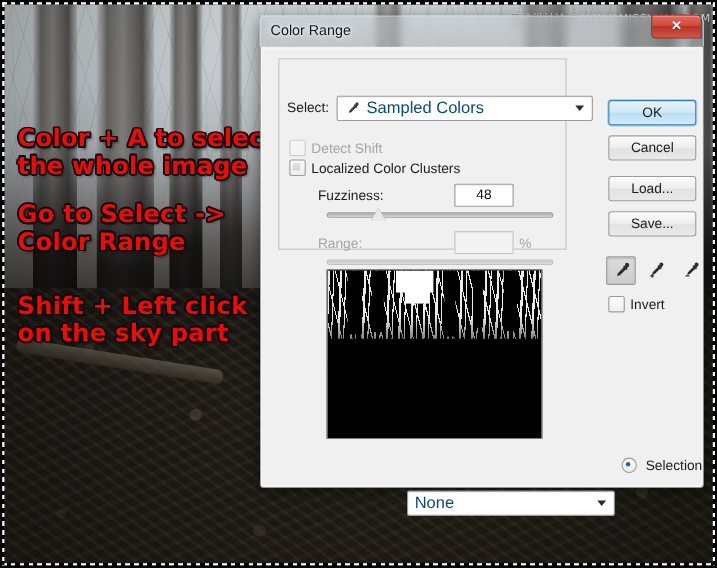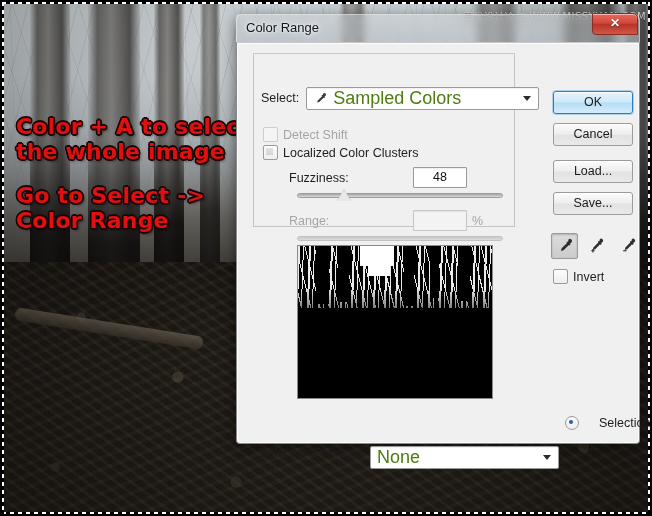--- a/index.html
+++ b/index.html
@@ -280,22 +280,22 @@
     margin-left: 7px;
     background: #ffffff;
     border: 1px solid #9a9a9a;
     border-radius: 2px;
     display: flex;
     align-items: center;
     cursor: pointer;
     box-shadow: inset 0 1px 1px rgba(0,0,0,.06);
   }
   .combo .val {
-    font-size: 18px;
-    color: #4d7c0f;
+    font-size: 15px;
+    color: #0c4a6e;
     padding-left: 6px;
     font-family: "Liberation Sans", sans-serif;
   }
   .combo .eyedrop-mini {
     margin-left: 7px;
     width: 13px;
     height: 13px;
     flex: 0 0 auto;
   }
   .combo .arrow {
@@ -459,21 +459,21 @@
     position: absolute;
     left: 328px;
     top: 373px;
     display: flex;
     align-items: center;
     gap: 7px;
   }
   .radio-opt {
     display: flex;
     align-items: center;
-    gap: 20px;
+    gap: 8px;
     cursor: pointer;
     margin-right: 9px;
   }
   .radio {
     width: 12px;
     height: 12px;
     border-radius: 50%;
     border: 1px solid #9b9b9b;
     background: linear-gradient(to bottom, #fafafa, #ededed);
     position: relative;
@@ -580,20 +580,22 @@
     <div class="edge h top"></div>
     <div class="edge h bottom"></div>
     <div class="edge v left"></div>
     <div class="edge v right"></div>
   </div>
 
   <div class="annot" id="annot-0">Color + A to select
 the whole image</div>
   <div class="annot" id="annot-1">Go to Select -&gt;
 Color Range</div>
+  <div class="annot" id="annot-2">Shift + Left click
+on the sky part</div>
 
   <div class="watermark">思缘设计论坛 WWW.MISSYUAN.COM</div>
 
   <div class="dialog">
 
     <div class="titlebar">
       <div class="title">Color Range</div>
       <div class="close-btn">
         <div class="x">✕</div>
       </div>

